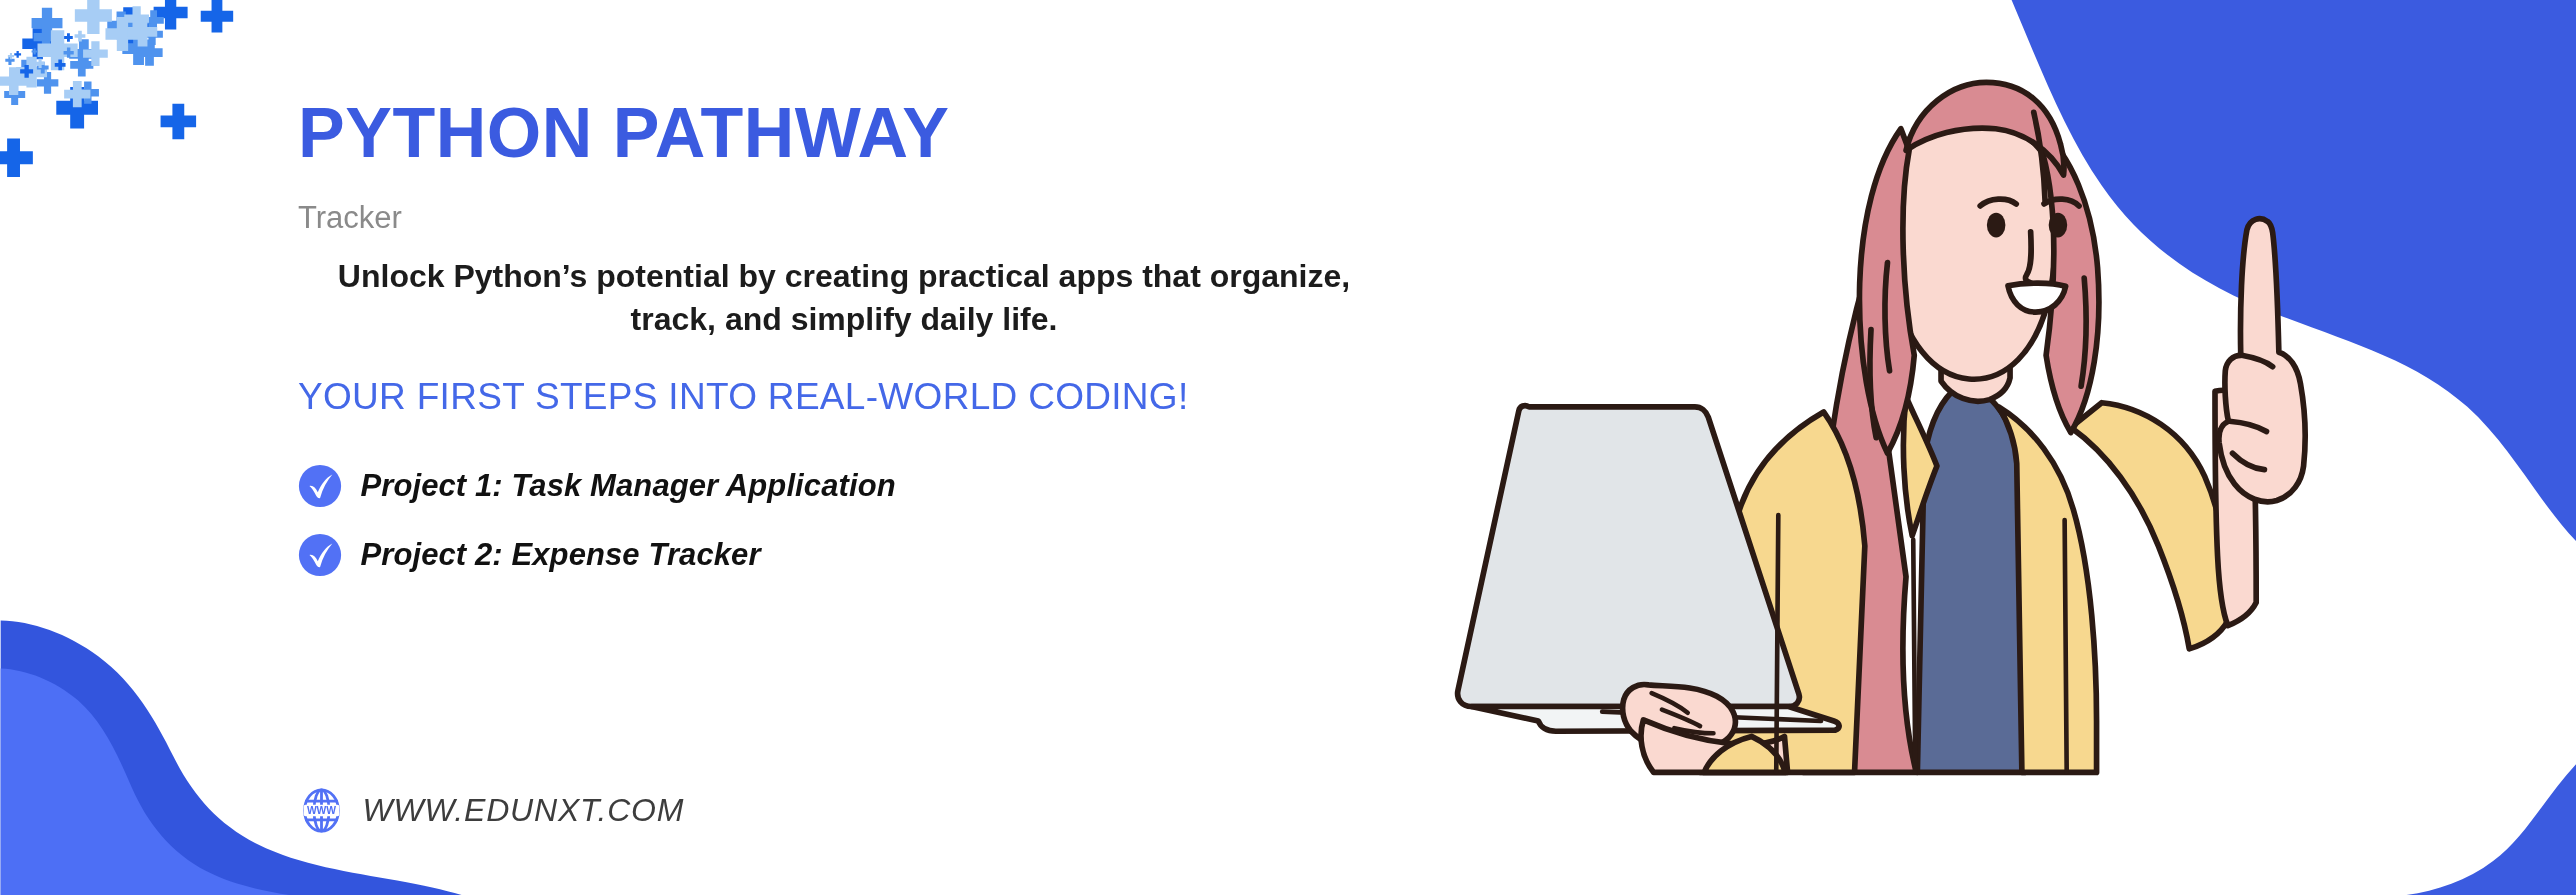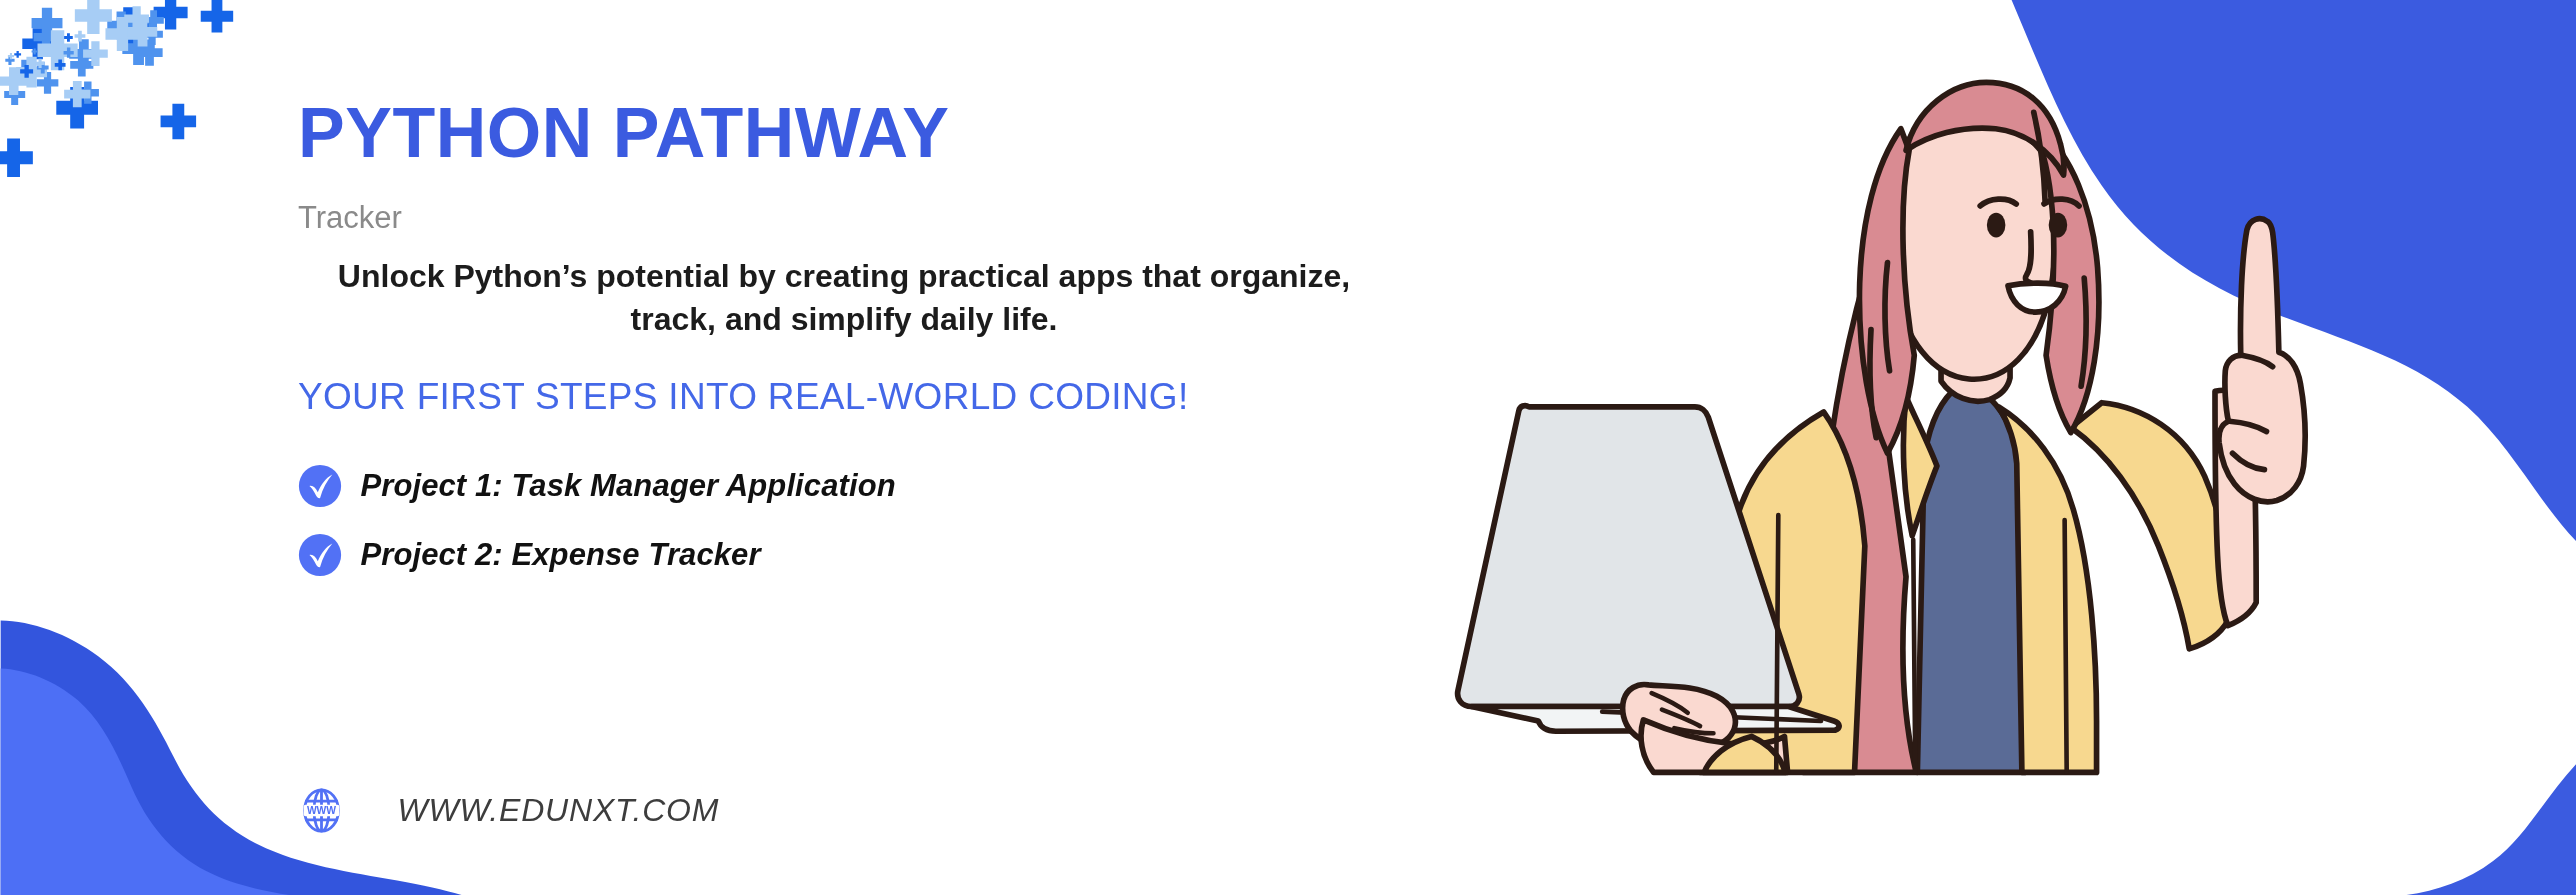--- a/index.html
+++ b/index.html
@@ -83,21 +83,20 @@
     letter-spacing:0.1px;
     white-space:nowrap;
   }
   #site{
     position:absolute;
     left:298px;
     top:787px;
     display:flex;
     align-items:center;
     z-index:40;
-    gap:35px;
   }
   .globe-icon{width:47px;height:47px;margin-right:17.5px;flex:0 0 auto;}
   .globe-icon svg{display:block;width:47px;height:47px;}
   #site-url{
     font-size:32px;
     font-weight:500;
     letter-spacing:0.8px;
     color:#3D3D3D;
     white-space:nowrap;
     font-style:italic;

